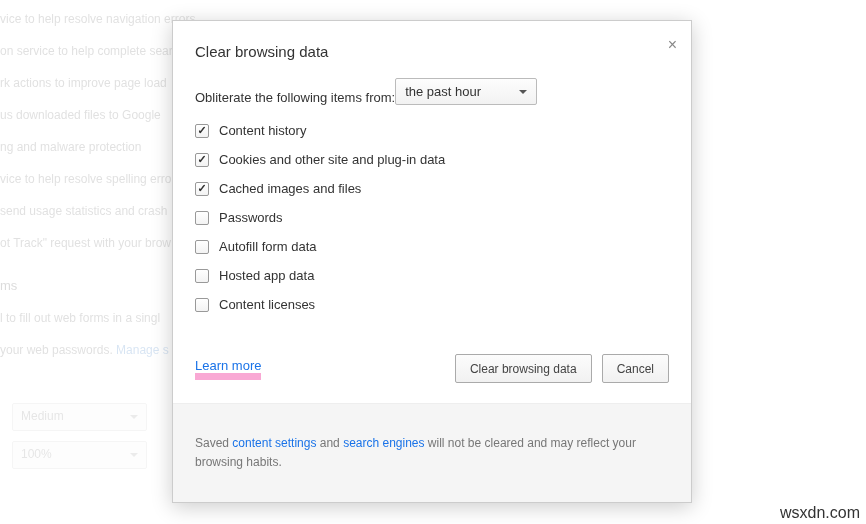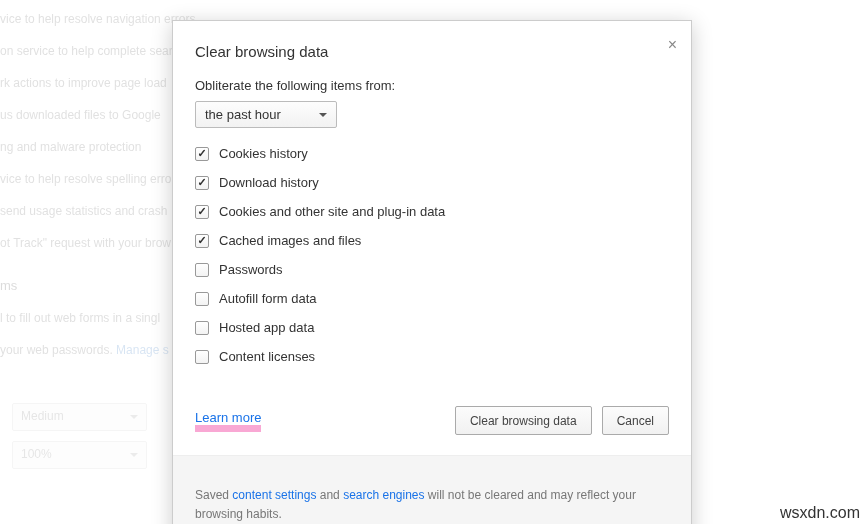--- a/index.html
+++ b/index.html
@@ -102,24 +102,23 @@
       font-size: 16px;
       color: #888;
       cursor: pointer;
       line-height: 1;
     }
     .dialog-body {
       padding: 0 22px 20px 22px;
     }
     .obliterate-row {
       display: flex;
-      align-items: flex-start;
-      gap: 8px;
-      font-size: 13px;
-      flex-direction: column;
+      align-items: flex-end;
+      gap: 0;
+      font-size: 13px;
     }
     .time-select {
       width: 142px;
       height: 27px;
       background: linear-gradient(#fdfdfd, #f2f2f2);
       border: 1px solid #bbb;
       border-radius: 2px;
       padding: 4px 9px;
       position: relative;
       display: flex;
@@ -246,25 +245,21 @@
     <div class="obliterate-row">
       <span>Obliterate the following items from:</span>
       <div class="time-select">
         <span>the past hour</span>
       </div>
     </div>
 
     <div class="check-list">
       <div class="check-row">
         <div class="checkbox checked"></div>
-        <span class="check-label">Cookies history</span>
-      </div>
-      <div class="check-row">
-        <div class="checkbox checked"></div>
-        <span class="check-label">Download history</span>
+        <span class="check-label">Content history</span>
       </div>
       <div class="check-row">
         <div class="checkbox checked"></div>
         <span class="check-label">Cookies and other site and plug-in data</span>
       </div>
       <div class="check-row">
         <div class="checkbox checked"></div>
         <span class="check-label">Cached images and files</span>
       </div>
       <div class="check-row">

